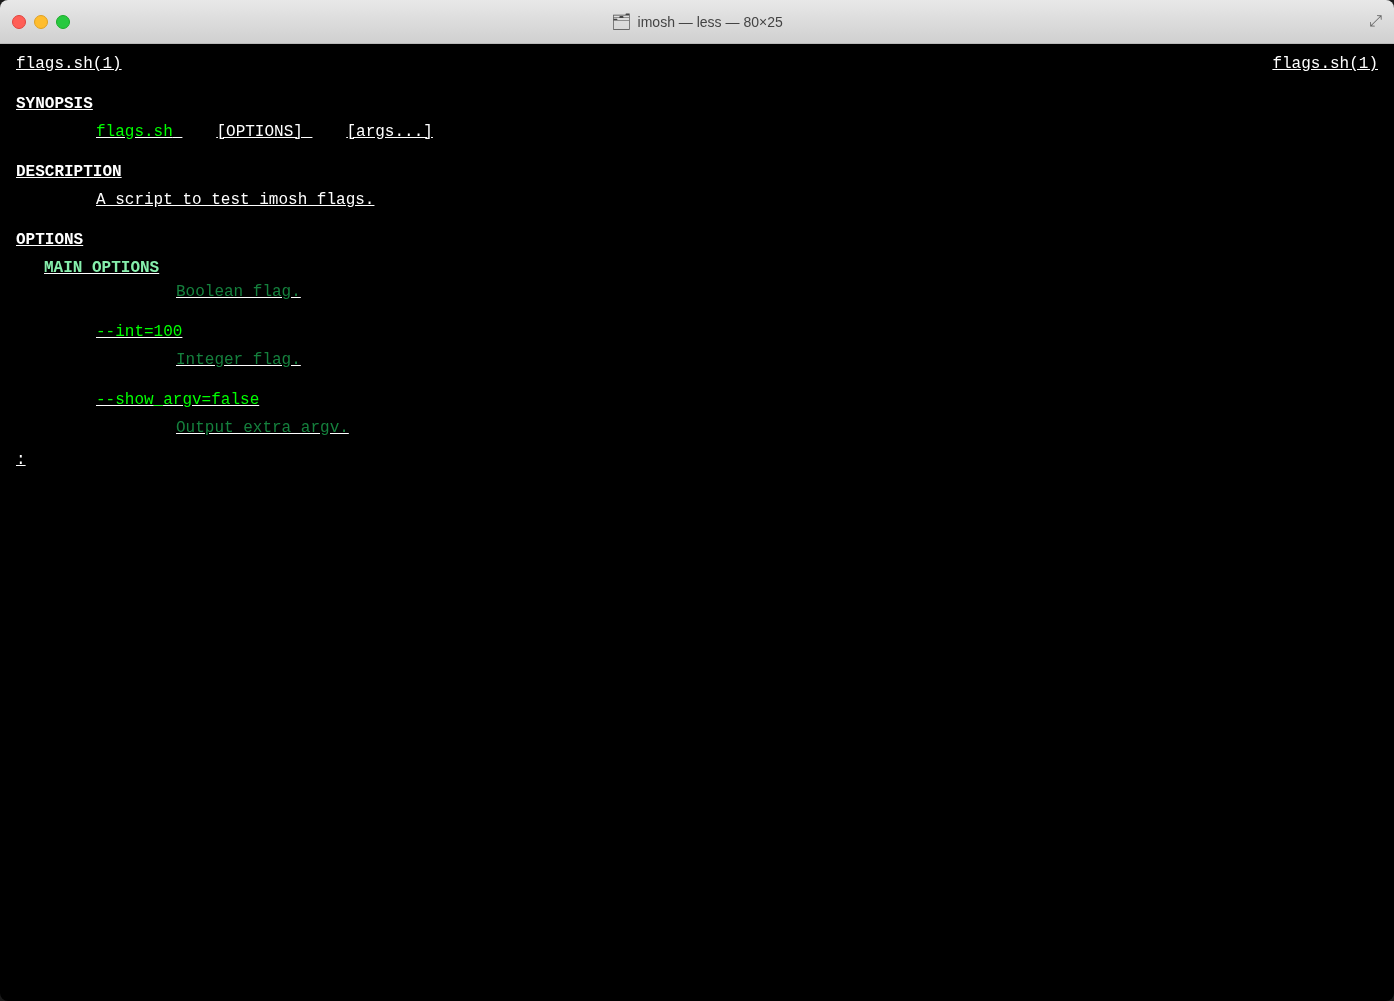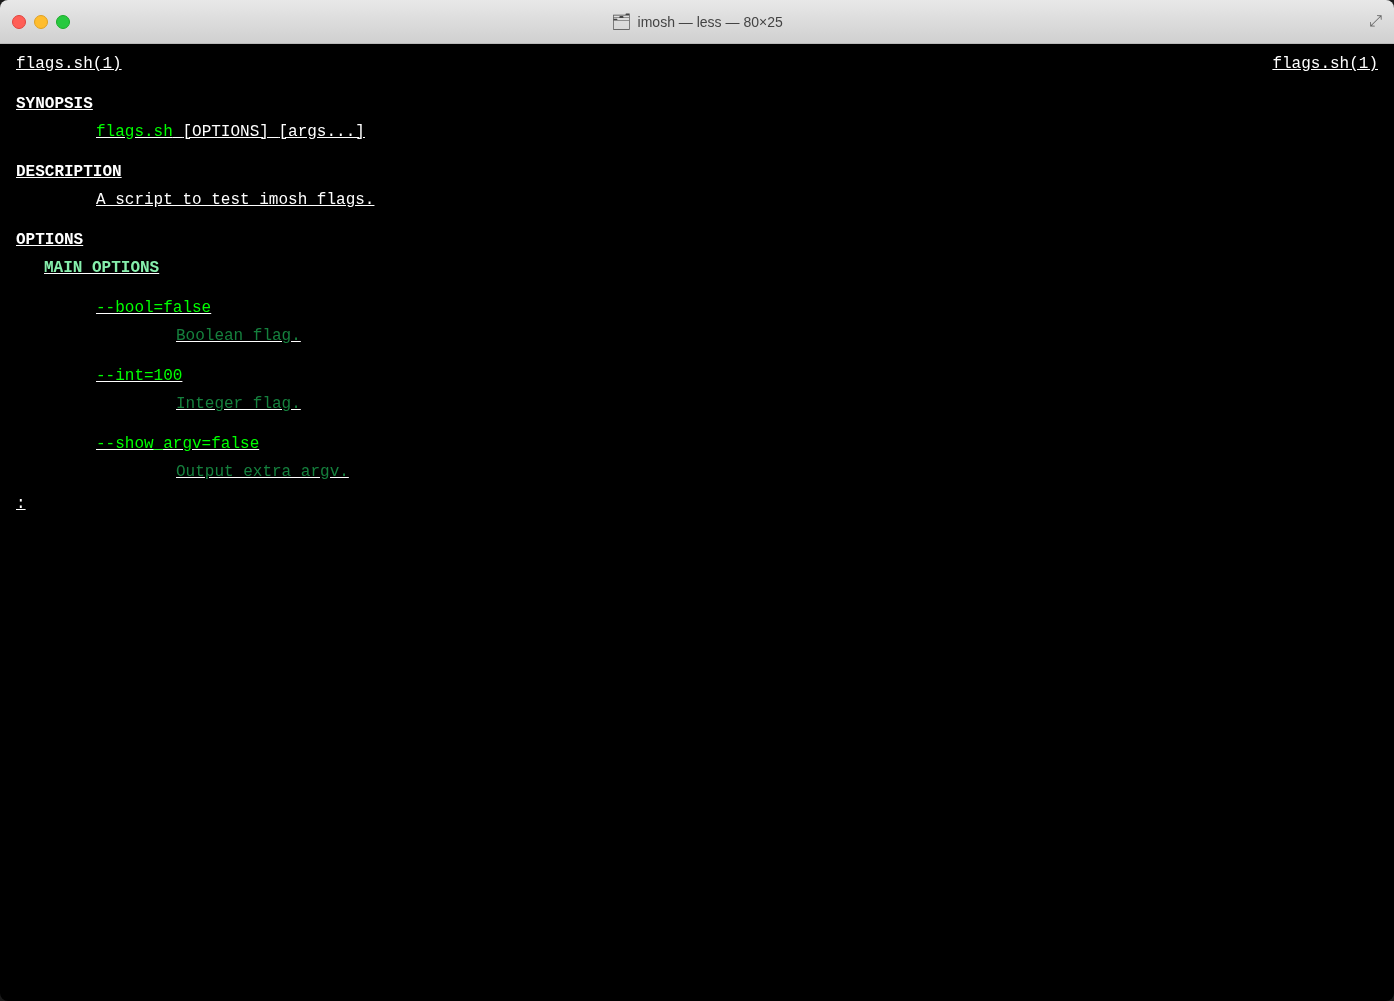--- a/index.html
+++ b/index.html
@@ -132,20 +132,21 @@
       padding-left: 80px;
       color: #00ff00;
     }
 
     .synopsis-line .cmd {
       color: #00ff00;
     }
 
     .underline {
       text-decoration: underline;
+      margin-left: 34px;
     }
 
     .description-text {
       padding-left: 80px;
       color: #ffffff;
     }
 
     .options-section {
       margin-bottom: 8px;
     }
@@ -211,21 +212,20 @@
     <div class="section">
       <div class="section-header">DESCRIPTION</div>
       <div class="description-text">A script to test imosh flags.</div>
     </div>
 
     <div class="options-section">
       <div class="section-header">OPTIONS</div>
       <div class="main-options-header">MAIN OPTIONS</div>
 
       <div>
-        <div class="option-flag">--bool=false</div>
         <div class="option-desc">Boolean flag.</div>
       </div>
 
 
 
       <div>
         <div class="option-flag">--int=100</div>
         <div class="option-desc">Integer flag.</div>
       </div>
 

